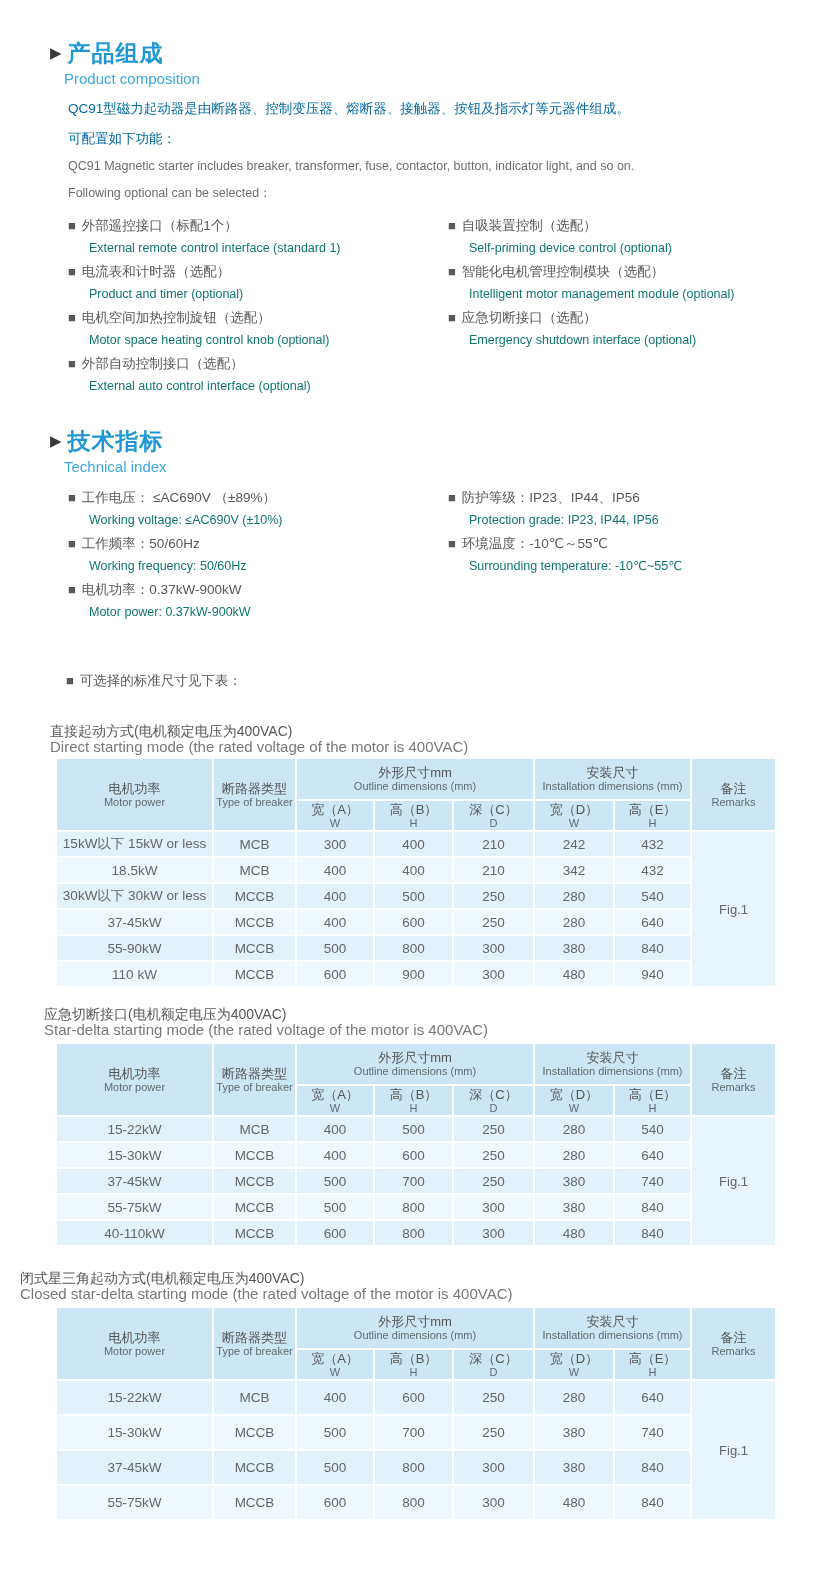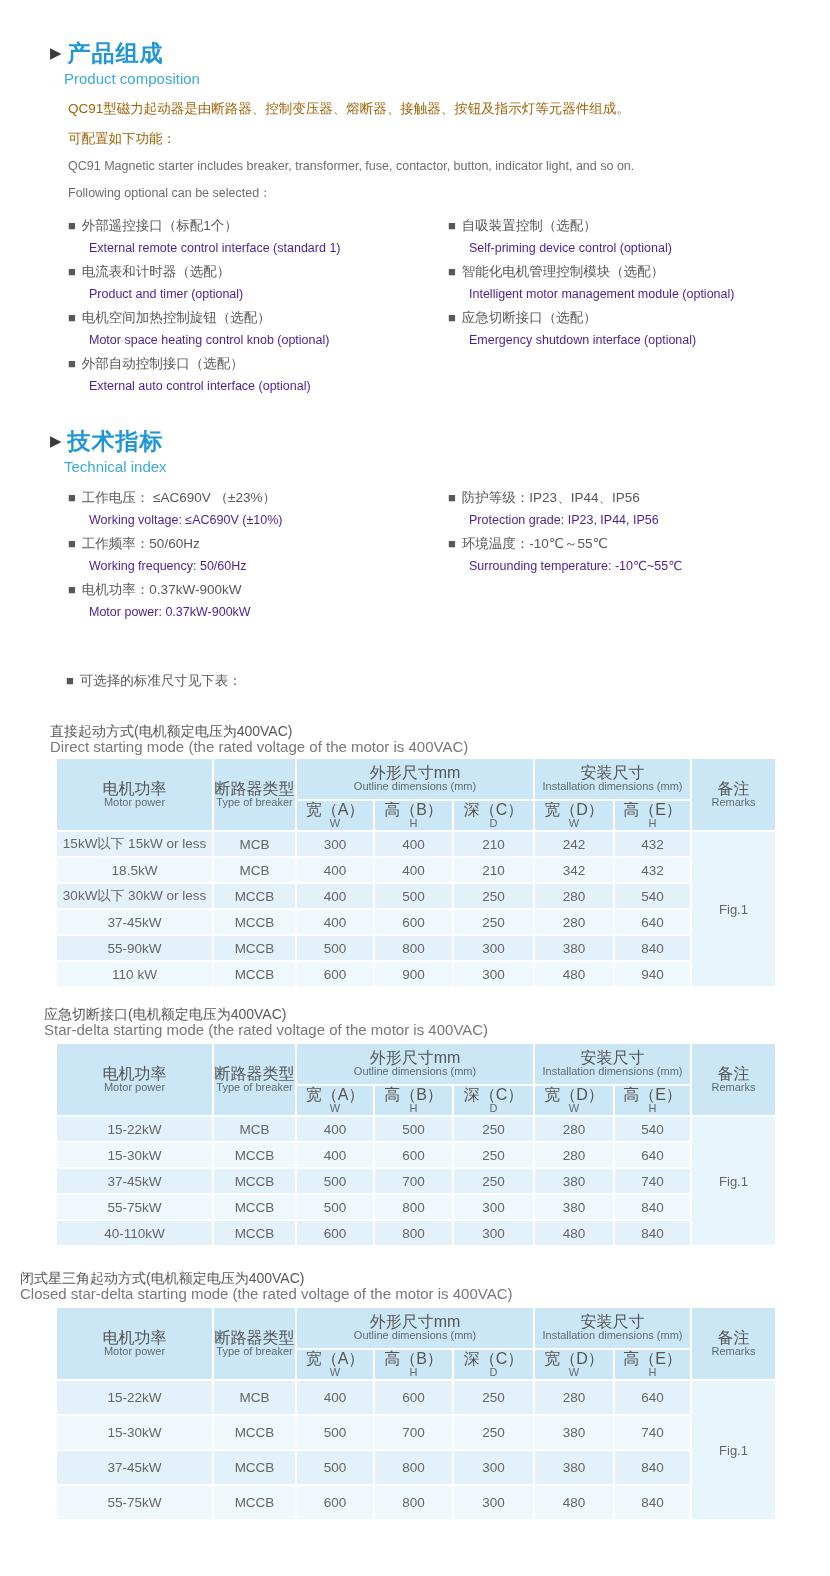--- a/index.html
+++ b/index.html
@@ -7,44 +7,44 @@
   body { font-family:"Liberation Sans","DejaVu Sans",sans-serif; color:#595757; }
   .page { position:relative; width:830px; height:1576px; background:#ffffff; overflow:hidden; }
 
   
   .sec-head { display:flex; align-items:flex-start; }
   .tri { color:#3a3a3a; font-size:15px; line-height:26px; margin-right:6px; }
   .sec-title-cn { color:#1e97d4; font-size:23px; font-weight:bold; letter-spacing:1px; line-height:26px; }
   .sec-title-en { color:#3ba9df; font-size:15px; margin:4px 0 0 14px; }
 
   .indent { margin-left:18px; }
-  .para-cn { font-size:13.5px; line-height:17px; margin-top:13px; color:#a16207; }
+  .para-cn { font-size:13.5px; line-height:17px; margin-top:13px; color:#0369a1; }
   .para-en { font-size:12.5px; line-height:16px; margin-top:11px; color:#6d6d6d; }
 
   
   .cols { display:flex; margin-left:18px; }
   .col-l { width:380px; }
   .col-r { width:330px; }
   .item { margin-bottom:2px; }
   .b-line { font-size:13.5px; color:#595757; line-height:17px; margin-top:6px; display:flex; align-items:center; }
   .sq { color:#595757; font-size:13px; margin-right:6px; line-height:13px; }
-  .e-line { font-size:12.5px; color:#4c1d95; line-height:15px; margin:7px 0 7px 21px; }
+  .e-line { font-size:12.5px; color:#0f766e; line-height:15px; margin:7px 0 7px 21px; }
 
   
   .tcap { position:absolute; }
   .tcap .cap-cn { font-size:14px; color:#595757; line-height:16px; }
   .tcap .cap-en { font-size:15px; color:#787878; line-height:16px; }
 
   
   table.dim { position:absolute; left:55px; border-collapse:collapse; table-layout:fixed; width:720px; }
   table.dim th, table.dim td { border:2px solid #ffffff; text-align:center; vertical-align:middle; }
   table.dim thead th { background:#cbe7f6; font-weight:normal; color:#555; }
   table.dim thead .r1 th { height:42px; }
   table.dim thead .r2 th { height:31px; }
-  table.dim thead .cn { font-size:16px; line-height:15px; }
+  table.dim thead .cn { font-size:13px; line-height:15px; }
   table.dim thead .en { font-size:11px; line-height:13px; color:#5f6b72; }
   table.dim tbody td { font-size:13.5px; color:#666; height:26px; }
   table.dim.tall tbody td { height:35px; }
   table.dim tbody tr:nth-child(odd) td { background:#e3f1fa; }
   table.dim tbody tr:nth-child(even) td { background:#eef8fd; }
   table.dim td.remarks-cell { background:#e9f5fc !important; font-size:13px; color:#666; }
 
   .abs { position:absolute; }
 </style>
 </head>
@@ -128,21 +128,21 @@
       <span class="tri">▶</span>
       <span class="sec-title-cn">技术指标</span>
     </div>
     <div class="sec-title-en">Technical index</div>
 
     <div class="cols" style="margin-top:8px;">
       <div class="col-l">
         <div class="item">
           <div class="b-line">
               <span class="sq">■</span>
-              <span>工作电压： ≤AC690V （±23%）</span>
+              <span>工作电压： ≤AC690V （±89%）</span>
             </div>
           <div class="e-line">Working voltage: ≤AC690V (±10%)</div>
         </div>
         <div class="item">
           <div class="b-line">
               <span class="sq">■</span>
               <span>工作频率：50/60Hz</span>
             </div>
           <div class="e-line">Working frequency: 50/60Hz</div>
         </div>

